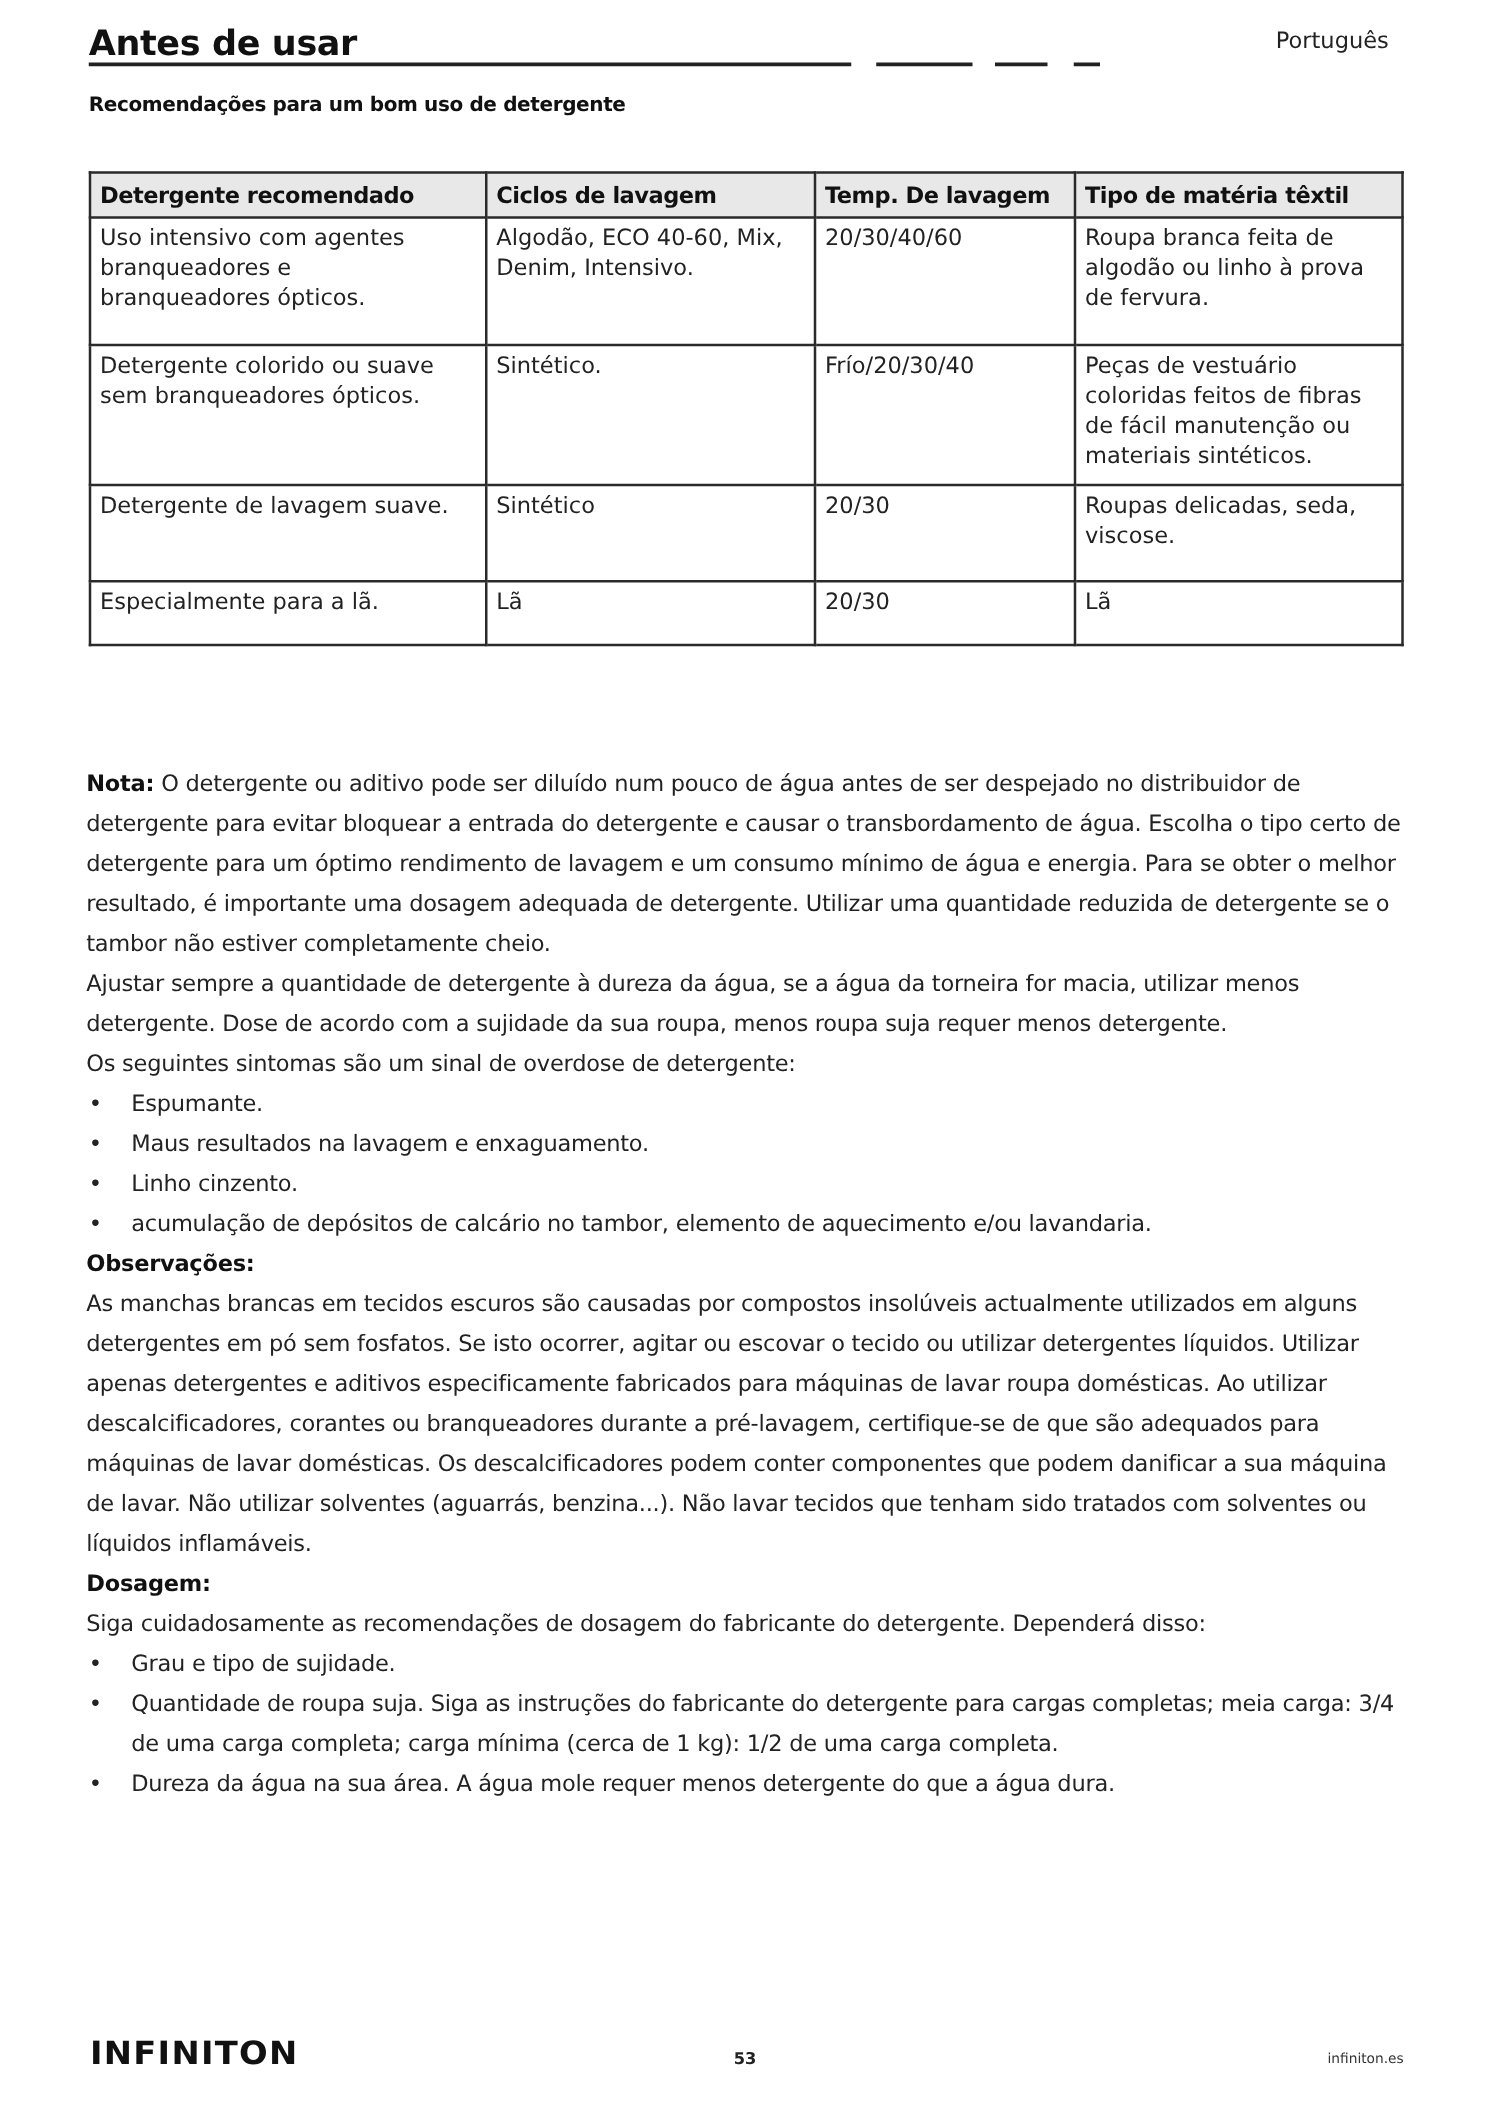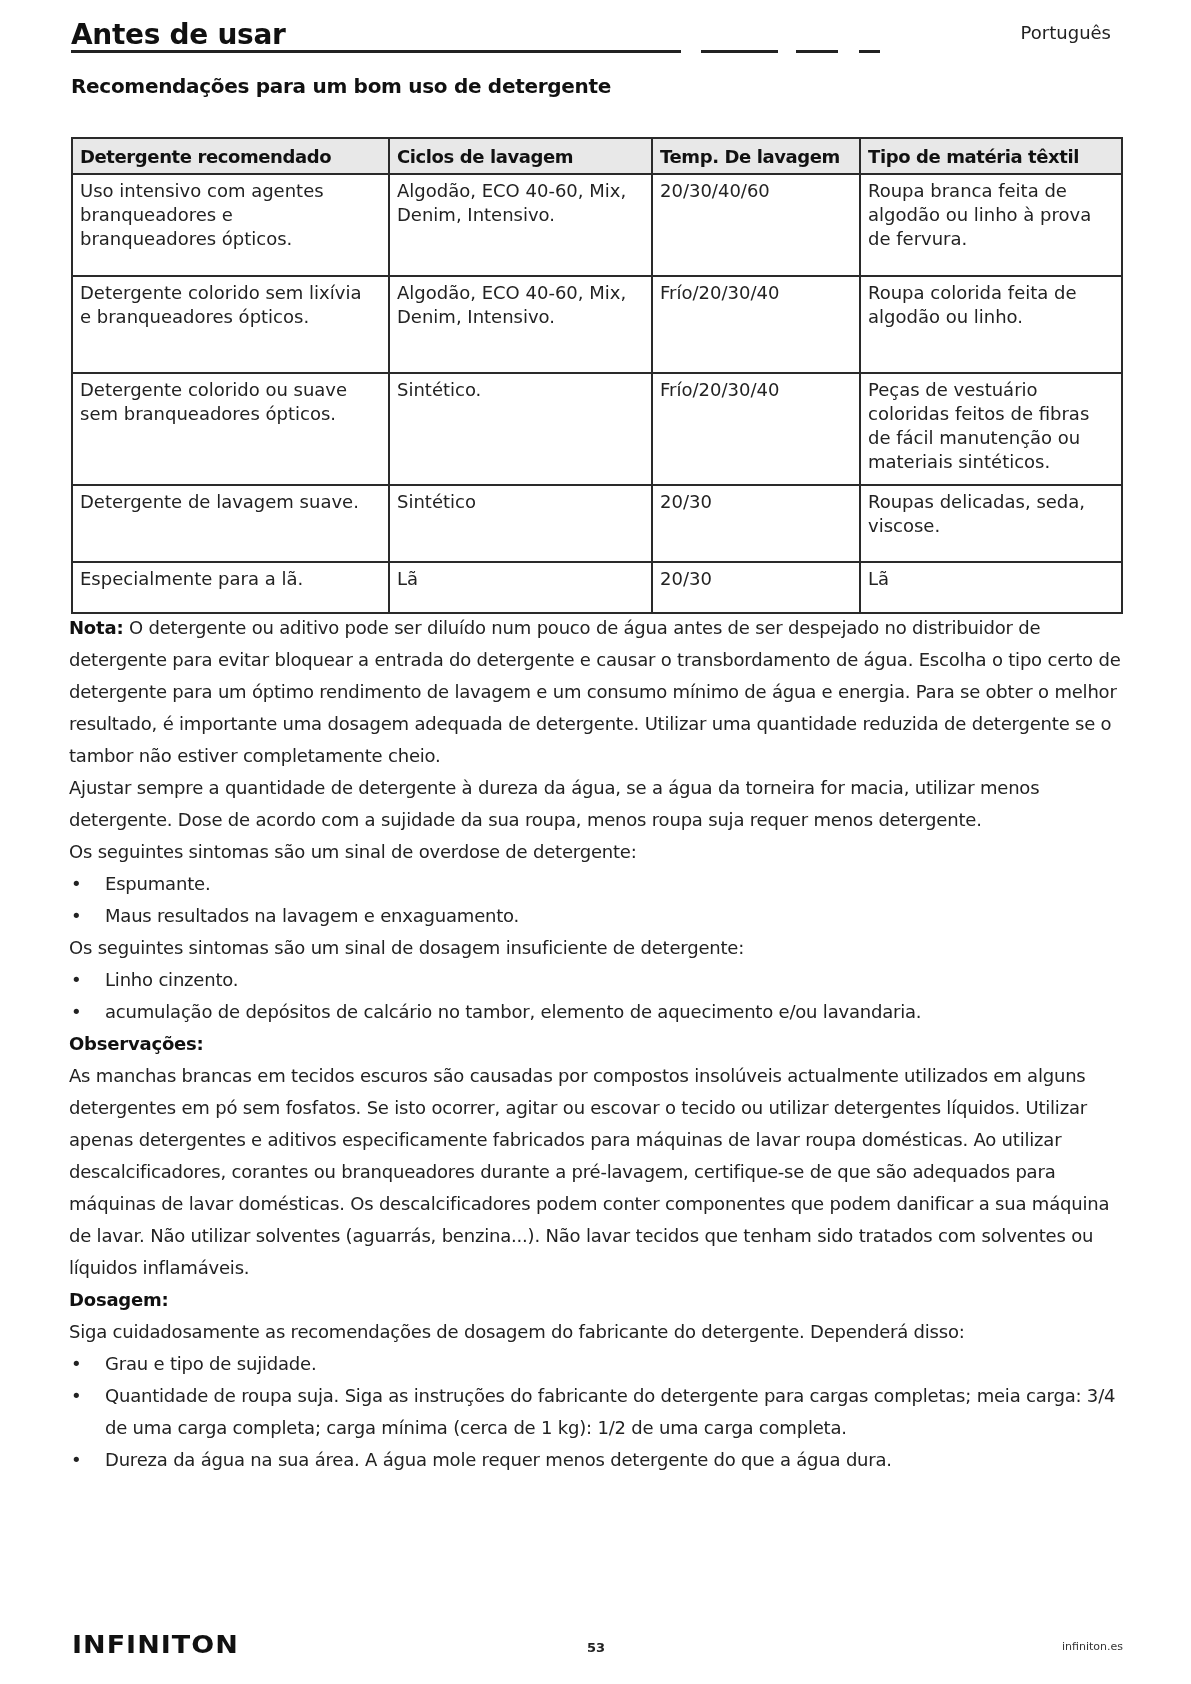--- a/index.html
+++ b/index.html
@@ -11,21 +11,21 @@
     position: absolute; left: 71px; top: 18px;
     font-size: 28px; font-weight: bold; letter-spacing: -0.3px; color: #111;
   }
   .header-lang {
     position: absolute; right: 80px; top: 22px;
     font-size: 18px; color: #222;
   }
   .rule { position: absolute; top: 50px; height: 3px; background: #222; }
   .section-title {
     position: absolute; left: 71px; top: 74px;
-    font-size: 20px; font-weight: bold; letter-spacing: -0.3px; color: #111; text-align: right;
+    font-size: 16px; font-weight: bold; letter-spacing: -0.3px; color: #111; text-align: right;
   }
   table.rec {
     position: absolute; left: 71px; top: 137px; width: 1050px;
     border-collapse: collapse; table-layout: fixed;
     font-size: 18px; line-height: 24px; color: #222;
   }
   table.rec th, table.rec td {
     border: 2.5px solid #2a2a2a; vertical-align: top; text-align: left;
     padding: 4px 23px 6px 7px;
   }
@@ -92,26 +92,20 @@
       <th>Tipo de matéria têxtil</th>
     </tr>
   </thead>
   <tbody>
     <tr class="r1">
       <td>Uso intensivo com agentes branqueadores e branqueadores ópticos.</td>
       <td>Algodão, ECO 40-60, Mix, Denim, Intensivo.</td>
       <td>20/30/40/60</td>
       <td>Roupa branca feita de algodão ou linho à prova de fervura.</td>
     </tr>
-    <tr class="r2">
-      <td>Detergente colorido sem lixívia e branqueadores ópticos.</td>
-      <td>Algodão, ECO 40-60, Mix, Denim, Intensivo.</td>
-      <td>Frío/20/30/40</td>
-      <td>Roupa colorida feita de algodão ou linho.</td>
-    </tr>
     <tr class="r3">
       <td>Detergente colorido ou suave sem branqueadores ópticos.</td>
       <td>Sintético.</td>
       <td>Frío/20/30/40</td>
       <td>Peças de vestuário coloridas feitos de fibras de fácil manutenção ou materiais sintéticos.</td>
     </tr>
     <tr class="r4">
       <td>Detergente de lavagem suave.</td>
       <td>Sintético</td>
       <td>20/30</td>
@@ -125,21 +119,20 @@
     </tr>
   </tbody>
 </table>
 
 <div class="body-text">
   <p><span class="bold">Nota:</span><span> O detergente ou aditivo pode ser diluído num pouco de água antes de ser despejado no distribuidor de detergente para evitar bloquear a entrada do detergente e causar o transbordamento de água. Escolha o tipo certo de detergente para um óptimo rendimento de lavagem e um consumo mínimo de água e energia. Para se obter o melhor resultado, é importante uma dosagem adequada de detergente. Utilizar uma quantidade reduzida de detergente se o tambor não estiver completamente cheio.</span></p>
   <p>Ajustar sempre a quantidade de detergente à dureza da água, se a água da torneira for macia, utilizar menos detergente. Dose de acordo com a sujidade da sua roupa, menos roupa suja requer menos detergente.</p>
   <p>Os seguintes sintomas são um sinal de overdose de detergente:</p>
   <p class="bullet"><span class="dot">•</span><span>Espumante.</span></p>
   <p class="bullet"><span class="dot">•</span><span>Maus resultados na lavagem e enxaguamento.</span></p>
-  <p>Os seguintes sintomas são um sinal de dosagem insuficiente de detergente:</p>
   <p class="bullet"><span class="dot">•</span><span>Linho cinzento.</span></p>
   <p class="bullet"><span class="dot">•</span><span>acumulação de depósitos de calcário no tambor, elemento de aquecimento e/ou lavandaria.</span></p>
 
   <p class="bold">Observações:</p>
   <p>As manchas brancas em tecidos escuros são causadas por compostos insolúveis actualmente utilizados em alguns detergentes em pó sem fosfatos. Se isto ocorrer, agitar ou escovar o tecido ou utilizar detergentes líquidos. Utilizar apenas detergentes e aditivos especificamente fabricados para máquinas de lavar roupa domésticas. Ao utilizar descalcificadores, corantes ou branqueadores durante a pré-lavagem, certifique-se de que são adequados para máquinas de lavar domésticas. Os descalcificadores podem conter componentes que podem danificar a sua máquina de lavar. Não utilizar solventes (aguarrás, benzina...). Não lavar tecidos que tenham sido tratados com solventes ou líquidos inflamáveis.</p>
 
   <p class="bold">Dosagem:</p>
   <p>Siga cuidadosamente as recomendações de dosagem do fabricante do detergente. Dependerá disso:</p>
   <p class="bullet"><span class="dot">•</span><span>Grau e tipo de sujidade.</span></p>
   <p class="bullet"><span class="dot">•</span><span>Quantidade de roupa suja. Siga as instruções do fabricante do detergente para cargas completas; meia carga: 3/4 de uma carga completa; carga mínima (cerca de 1 kg): 1/2 de uma carga completa.</span></p>

